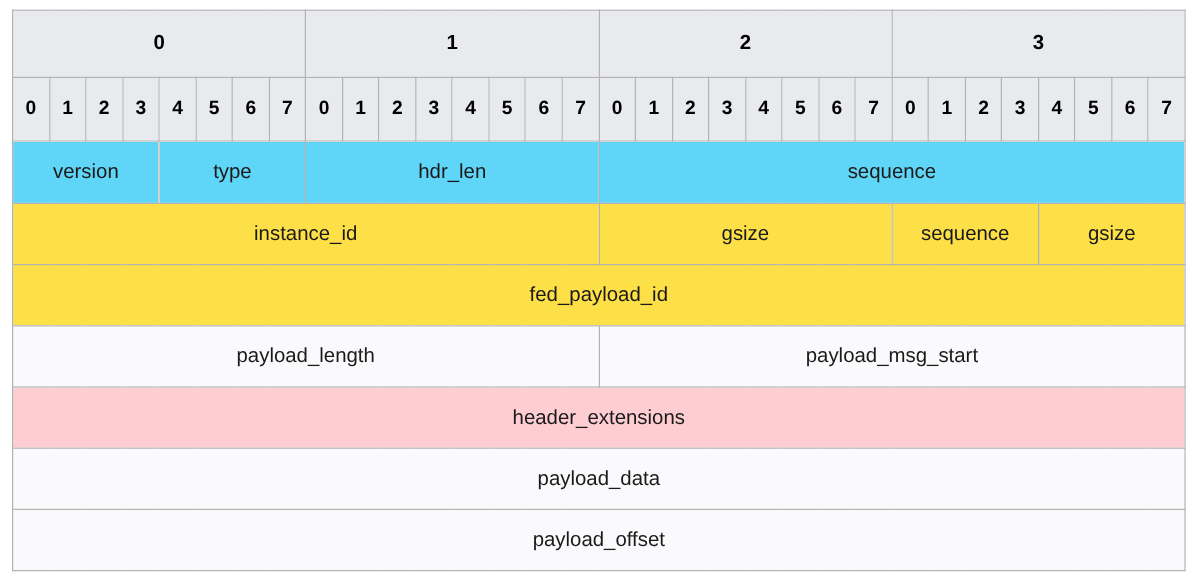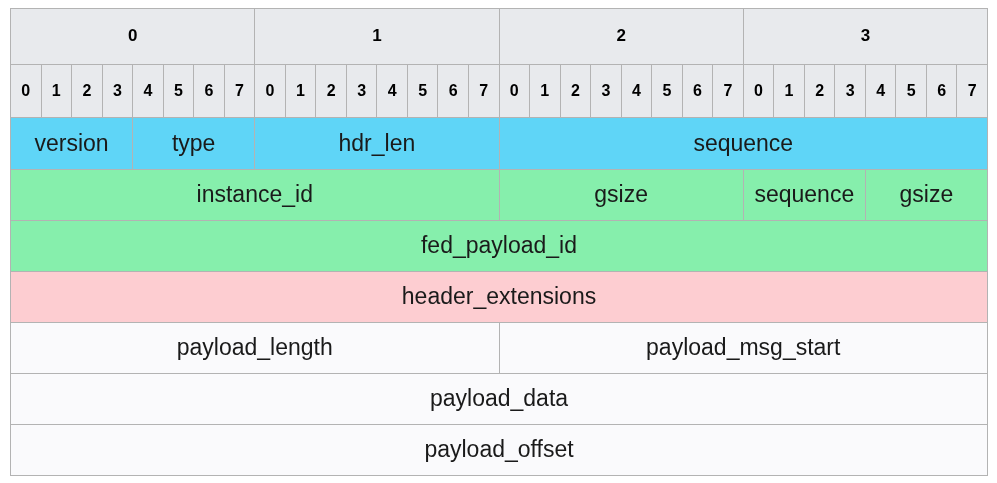--- a/index.html
+++ b/index.html
@@ -24,21 +24,21 @@
     height: 468px;
     border-collapse: collapse;
     table-layout: fixed;
   }
 
   table.packet td {
     border: 1px solid #b3b3b3;
     text-align: center;
     vertical-align: middle;
     color: #1a1a1a;
-    font-size: 23px;
+    font-size: 17px;
     font-weight: 400;
     padding: 0;
     overflow: hidden;
     white-space: nowrap;
   }
 
   
   tr.byte-ruler td,
   tr.bit-ruler td {
     background: #e8eaed;
@@ -46,21 +46,21 @@
     font-size: 17px;
     color: #000000;
   }
   tr.byte-ruler td { height: 46px; }
   tr.bit-ruler  td { height: 44px; font-size: 16px; }
 
   
   tr.field td { height: 42px; }
 
   td.c-blue   { background: #5fd5f7; }
-  td.c-cyan   { background: #86efac; margin-top: 24px; }
+  td.c-cyan   { background: #fde047; margin-top: 24px; }
   td.c-pink   { background: #fdcdd1; }
   td.c-white  { background: #fafafc; }
 </style>
 </head>
 <body>
 
 <div id="packet-diagram">
   <table class="packet">
     <colgroup id="packet-colgroup">
         <col style="width: 3.125%;">
@@ -146,25 +146,25 @@
         <tr class="field">
           <td colspan="16" class="c-cyan">instance_id</td>
           <td colspan="8" class="c-cyan">gsize</td>
           <td colspan="4" class="c-cyan">sequence</td>
           <td colspan="4" class="c-cyan">gsize</td>
         </tr>
         <tr class="field">
           <td colspan="32" class="c-cyan">fed_payload_id</td>
         </tr>
         <tr class="field">
-          <td colspan="32" class="c-pink">header_extensions</td>
+          <td colspan="16" class="c-white">payload_length</td>
+          <td colspan="16" class="c-white">payload_msg_start</td>
         </tr>
         <tr class="field">
-          <td colspan="16" class="c-white">payload_length</td>
-          <td colspan="16" class="c-white">payload_msg_start</td>
+          <td colspan="32" class="c-pink">header_extensions</td>
         </tr>
         <tr class="field">
           <td colspan="32" class="c-white">payload_data</td>
         </tr>
         <tr class="field">
           <td colspan="32" class="c-white">payload_offset</td>
         </tr>
       </tbody>
   </table>
 </div>

